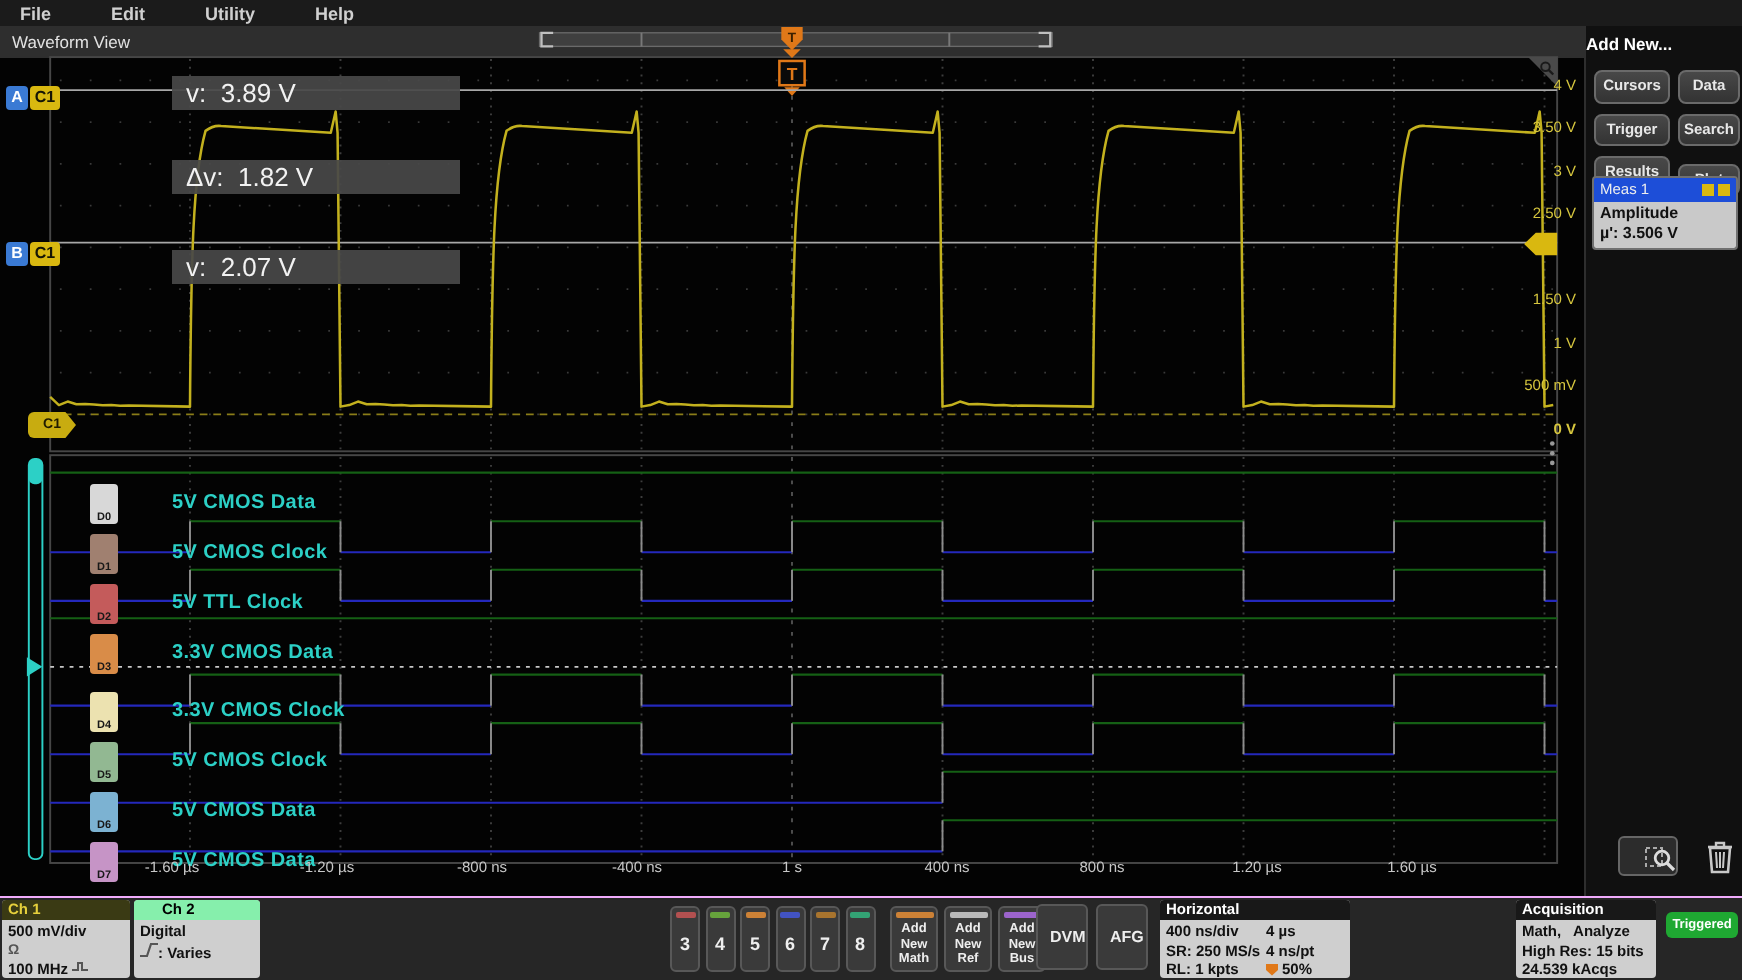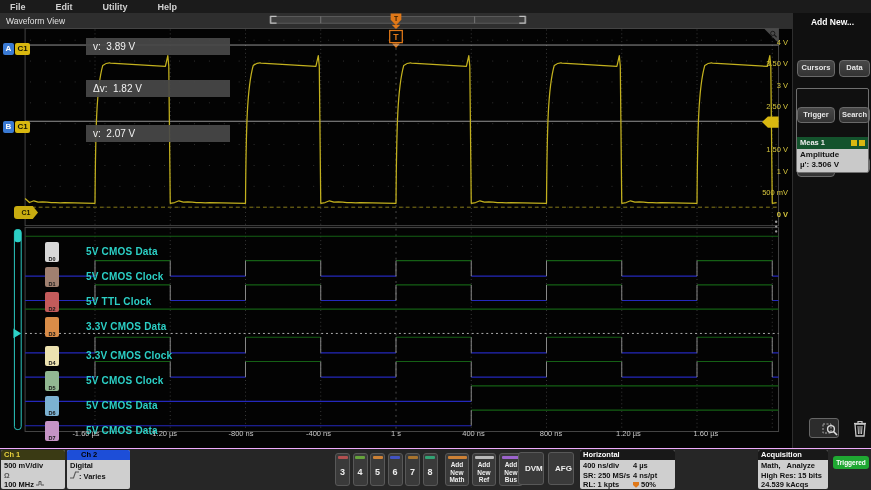--- a/index.html
+++ b/index.html
@@ -18,46 +18,46 @@
   #sidebar{left:792px;top:13px;width:79px;height:435px;background:#101010;border-left:1px solid #2e2e2e;box-sizing:border-box;}
   #bottombar{left:0;top:448px;width:871px;height:42px;background:#262626;border-top:1px solid #f0abfc;box-sizing:border-box;}
   
   #scope-svg{position:absolute;left:0;top:13px;pointer-events:none;}
   #overlay{position:absolute;left:0;top:0;width:871px;height:490px;pointer-events:none;}
   
   .badge{position:absolute;border-radius:2px;font-weight:bold;text-align:center;}
   .badge.a,.badge.b{width:11px;height:12px;background:#3a7ad4;color:#fff;font-size:8px;line-height:12px;}
   .badge.c1{width:15px;height:12px;background:#d9b810;color:#151505;font-size:8px;line-height:12px;}
   .readout{position:absolute;width:144px;height:17px;background:rgba(72,72,72,.93);color:#f2f2f2;
-           font-size:10px;line-height:17px;padding-left:7px;white-space:pre;box-sizing:border-box;}
+           font-size:13px;line-height:17px;padding-left:7px;white-space:pre;box-sizing:border-box;}
   .gnd-marker{position:absolute;width:24px;height:13px;background:#c8ac10;color:#201c00;font-size:7px;
            font-weight:bold;text-align:center;line-height:13px;border-radius:3px;
            clip-path:polygon(0 0,78% 0,100% 50%,78% 100%,0 100%);}
   .vlabel{position:absolute;width:46px;text-align:right;font-size:7.5px;color:#d6c63e;}
   .tlabel{position:absolute;width:46px;text-align:center;font-size:7.5px;color:#c8c8c8;}
   .dig-badge{position:absolute;width:14px;height:20px;border-radius:2px;color:#181818;
              font-size:5.5px;font-weight:bold;text-align:center;line-height:34px;}
   .dig-label{position:absolute;font-size:10px;font-weight:bold;color:#2cd0c6;letter-spacing:.2px;}
   
-  .sb-head{position:absolute;left:0;top:4px;width:79px;text-align:center;color:#fff;font-size:8.5px;font-weight:bold;}
+  .sb-head{position:absolute;left:0;top:4px;width:79px;text-align:left;color:#fff;font-size:8.5px;font-weight:bold;}
   #sb-buttons{position:absolute;left:4px;top:22px;width:72px;display:grid;grid-template-columns:38px 31px;
               gap:5px 4px;align-items:center;justify-items:stretch;}
   .sb-btn{background:linear-gradient(#484848,#333);border:1px solid #6a6a6a;border-radius:4px;color:#e8e8e8;
-          font-size:7.5px;font-weight:bold;text-align:center;padding:3px 1px;line-height:8.5px;cursor:pointer;margin-top:25px;}
+          font-size:7.5px;font-weight:bold;text-align:center;padding:3px 1px;line-height:8.5px;cursor:pointer;}
   .meas-card{position:absolute;left:3px;top:75px;width:71px;border:1px solid #707070;border-radius:2px;overflow:hidden;}
-  .meas-head{background:#14532d;height:11px;color:#eee;font-size:7.5px;font-weight:bold;padding:1px 3px 0;position:relative;margin-top:48px;}
+  .meas-head{background:#1d4ed8;height:11px;color:#eee;font-size:7.5px;font-weight:normal;padding:1px 3px 0;position:relative;}
   .meas-sq{position:absolute;top:2.5px;width:6px;height:6px;background:#d9b810;}
   .meas-body{background:#c9c9c9;color:#111;font-size:8px;font-weight:bold;padding:1px 3px 2px;line-height:10px;}
   .sb-tools{position:absolute;left:0;top:405px;width:79px;height:24px;}
   .tool-btn{position:absolute;border:1px solid #666;border-radius:3px;background:#2c2c2c;cursor:pointer;}
   
   .panel{position:absolute;top:1px;height:39px;background:#cfcfcf;border-radius:2px;overflow:hidden;box-sizing:border-box;}
   .panel-head{height:10px;background:#181818;color:#fff;font-size:7.5px;font-weight:bold;padding:0 3px;line-height:10px;}
   .panel-head.ch1{background:#3a3a14;color:#e6d03c;}
-  .panel-head.ch2{background:#1d4ed8;color:#000;padding-left:14px;}
+  .panel-head.ch2{background:#86efac;color:#000;padding-left:14px;}
   .panel-body{padding:1px 3px;font-size:7.5px;font-weight:bold;color:#111;line-height:9.5px;}
   .hrow{display:flex;} .hrow .c1c{width:50px;} .hrow .c2c{display:flex;align-items:center;}
   .tpos-icon{display:inline-block;width:6px;height:6px;background:#e07818;margin-right:2px;
              clip-path:polygon(0 0,100% 0,100% 55%,50% 100%,0 55%);}
   .chbtn{width:15px;height:33px;background:#3a3a3a;border:1px solid #585858;border-radius:3px;color:#eee;
          font-size:9px;font-weight:bold;text-align:center;cursor:pointer;padding:0;position:relative;}
   .chbtn .strip,.addbtn .strip{position:absolute;left:1.5px;right:1.5px;top:1.5px;height:3px;border-radius:1px;}
   .chbtn span{position:absolute;left:0;right:0;top:13px;}
   .addbtn{width:24px;height:33px;background:#3a3a3a;border:1px solid #585858;border-radius:3px;color:#eee;
           font-size:6.5px;font-weight:bold;text-align:center;cursor:pointer;position:relative;padding:0;}

